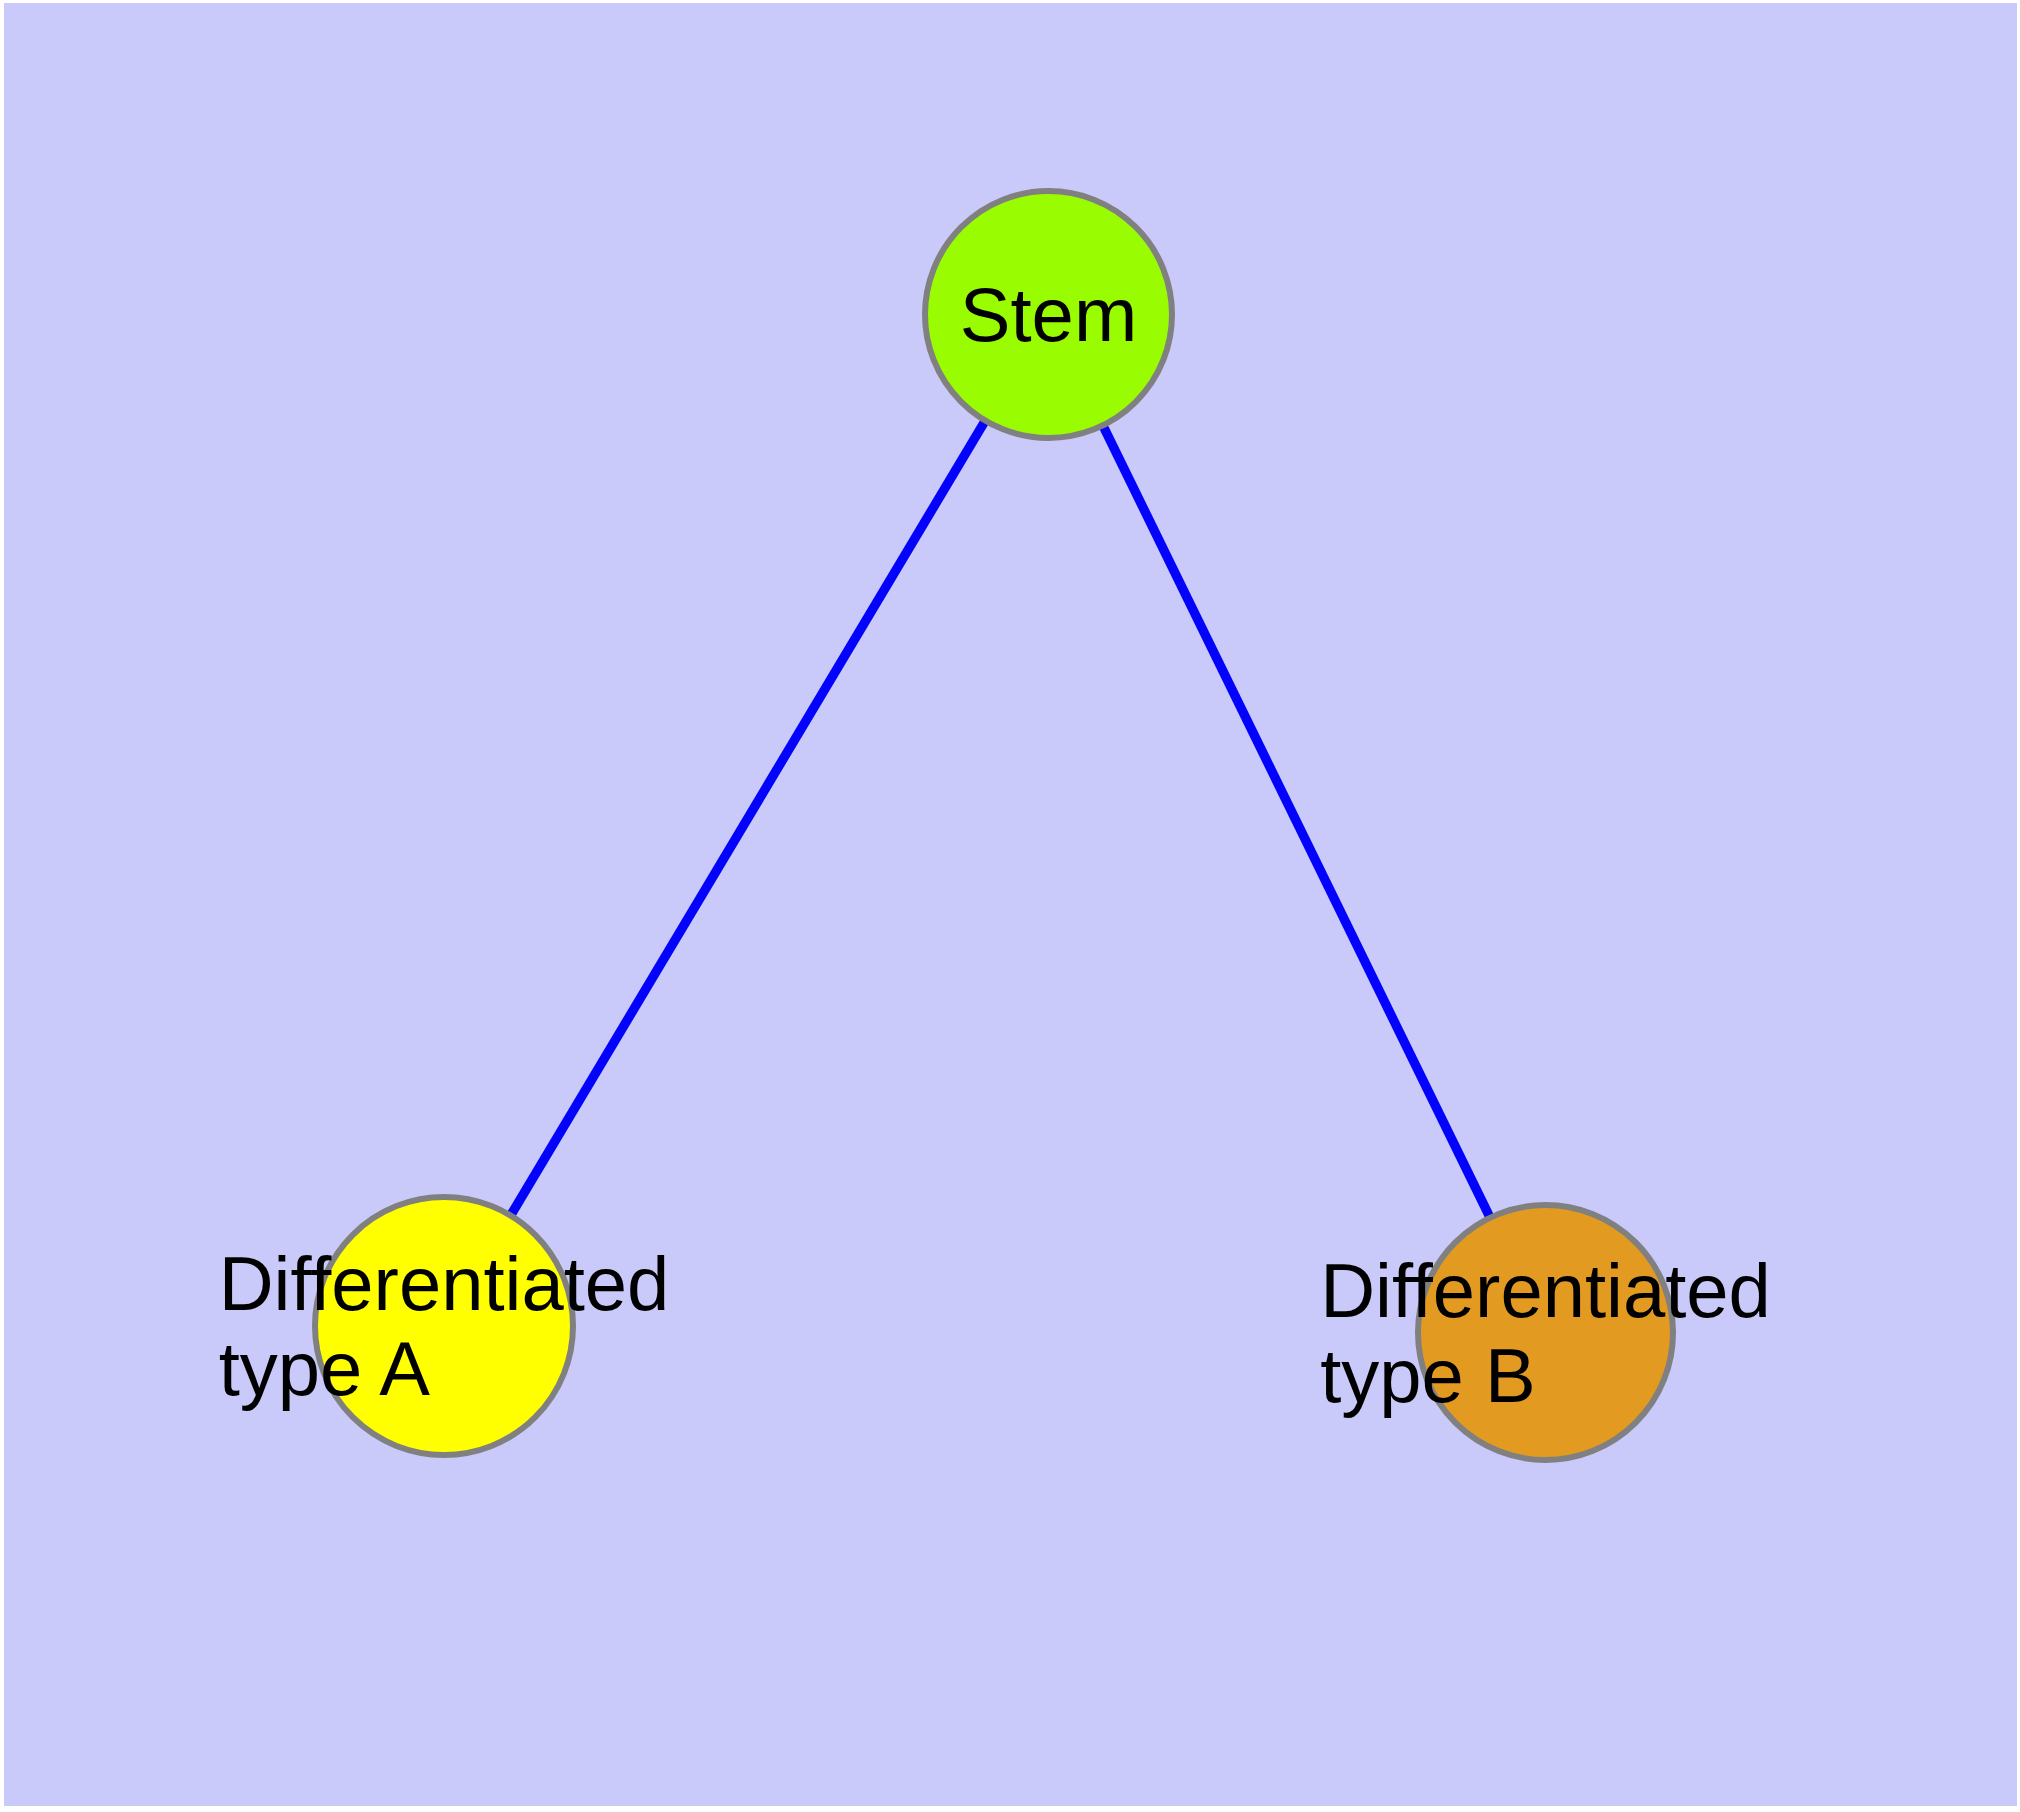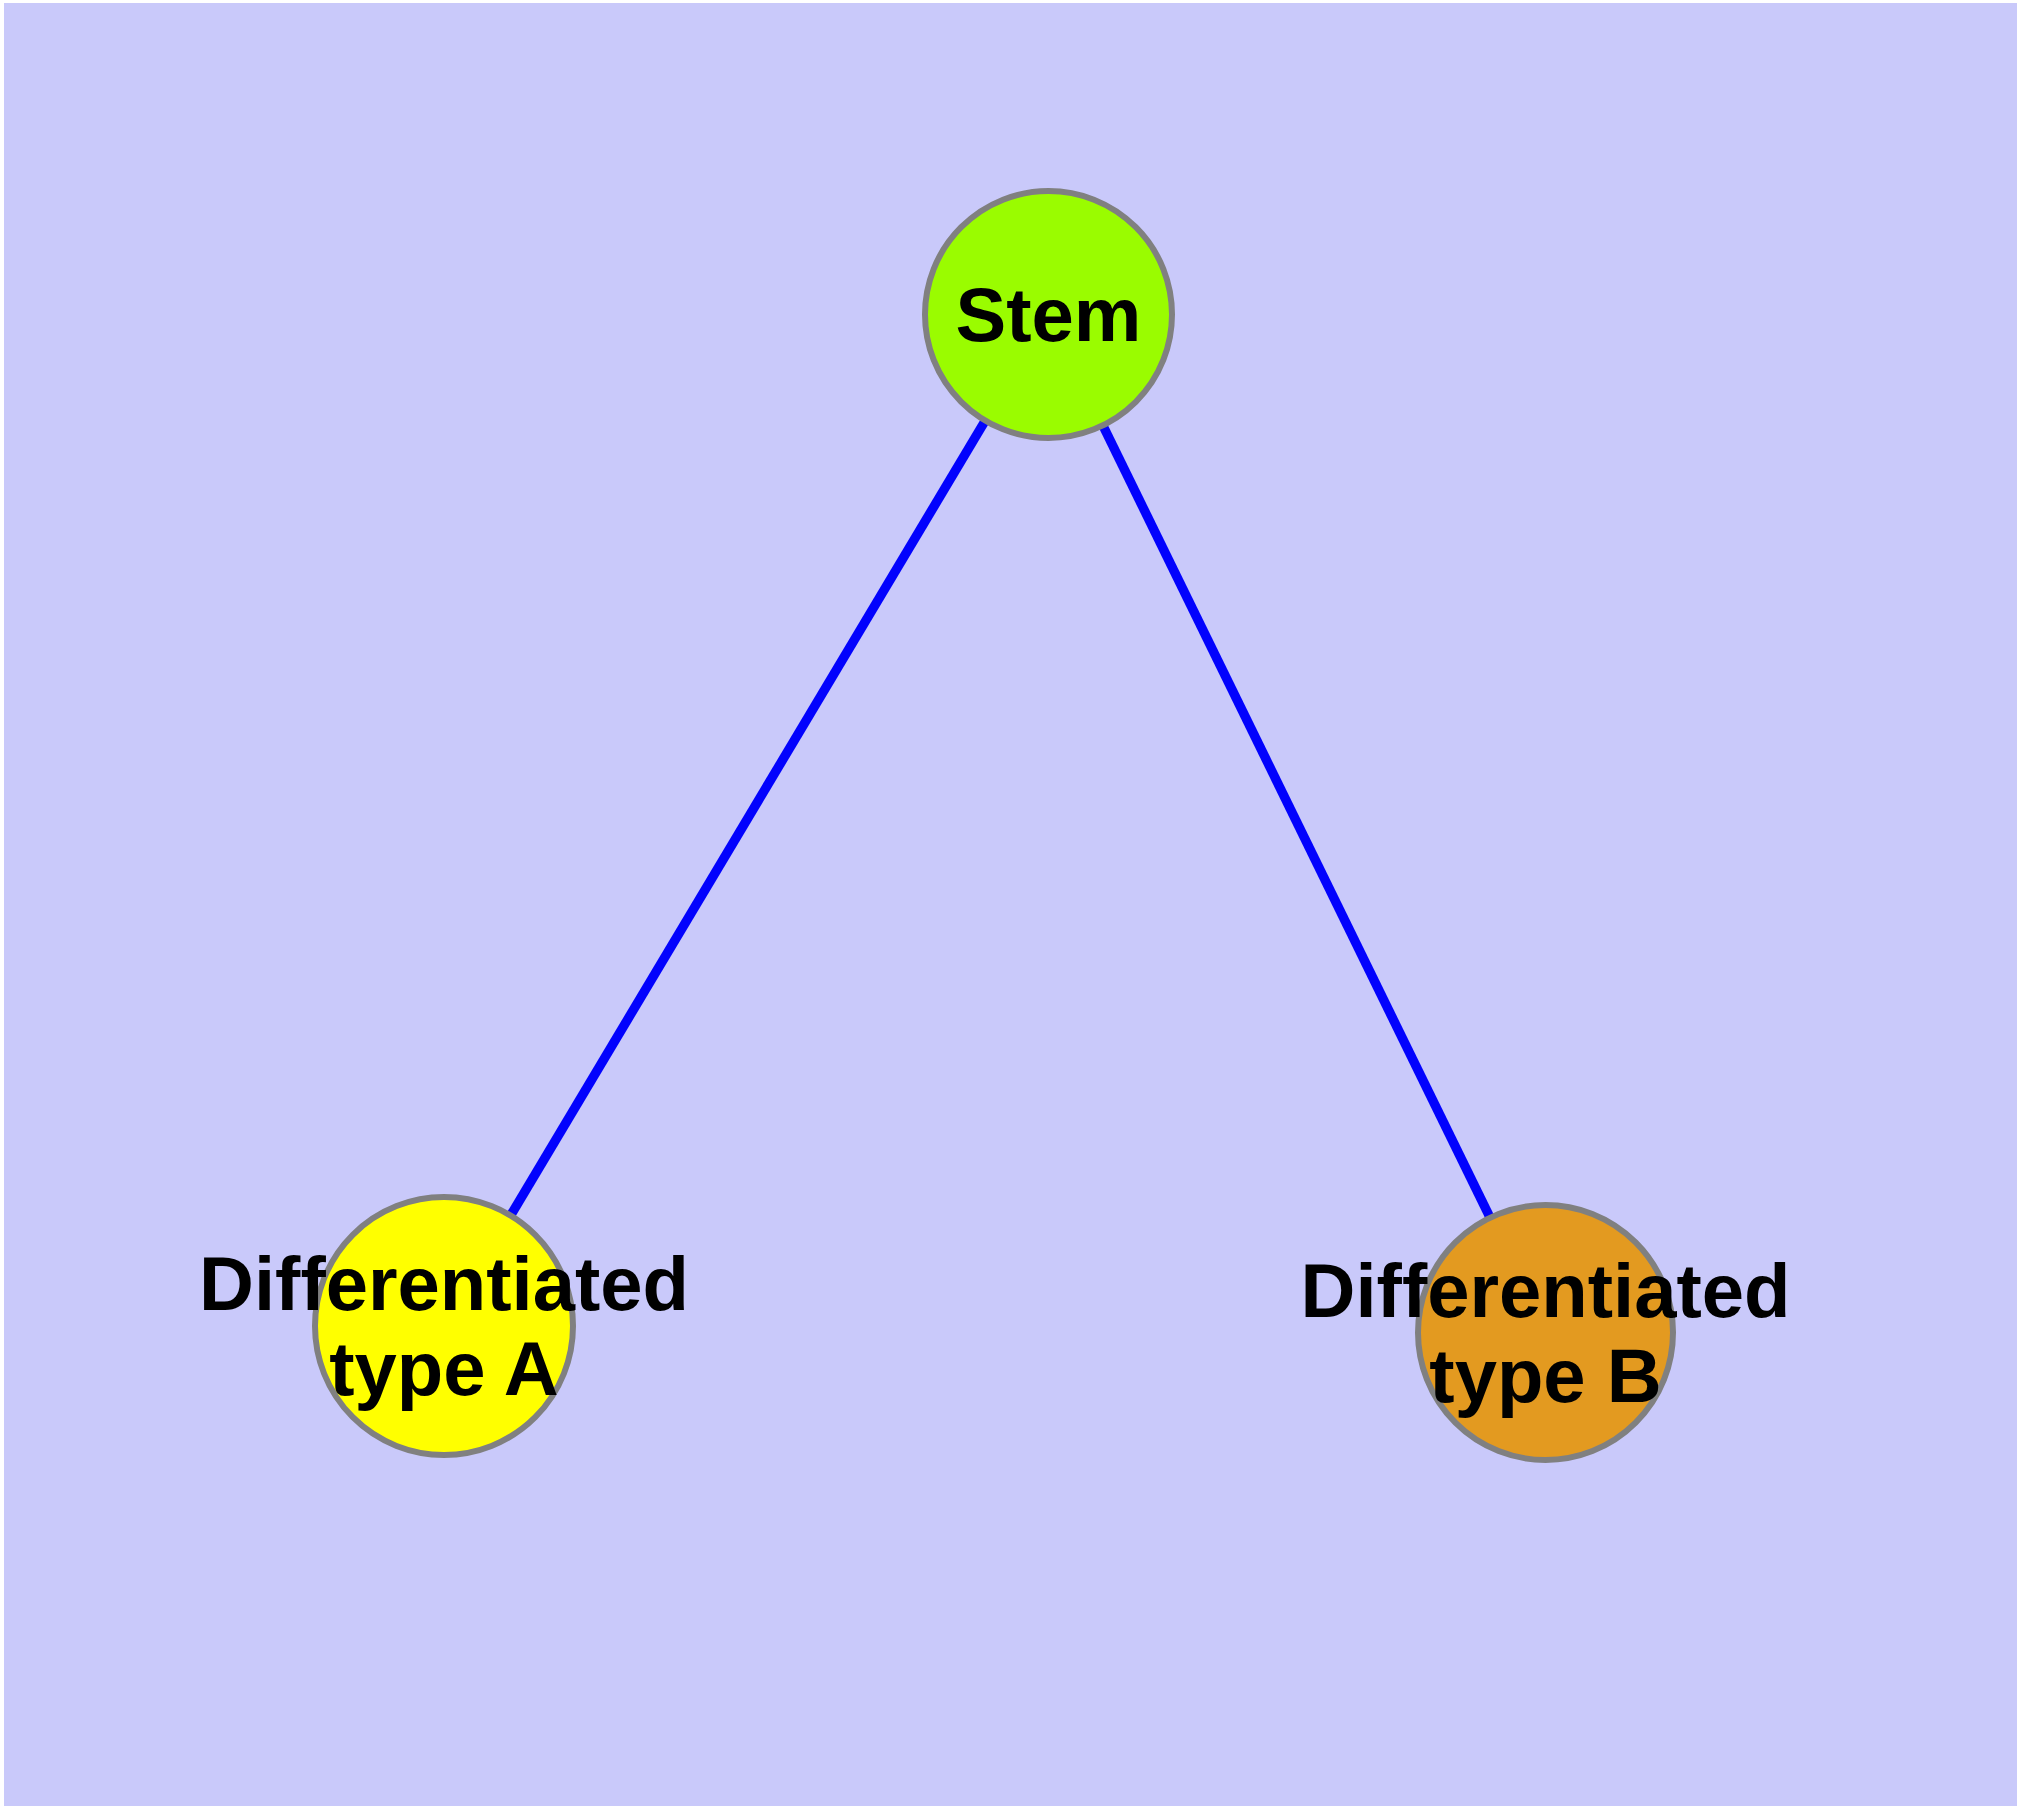--- a/index.html
+++ b/index.html
@@ -39,23 +39,22 @@
   }
   .node-stem  { width: 253px; height: 253px; left: 922px; top: 188px;  }
   .node-type-a{ width: 264px; height: 264px; left: 312px;  top: 1194px; }
   .node-type-b{ width: 261px; height: 261px; left: 1415px; top: 1202px; }
   .node-label {
     position: absolute;
     left: 50%;
     top: 50%;
     transform: translate(-50%, -50%);
     width: max-content;
-    text-align: center;
     white-space: pre-line;
-    font-weight: bold;
+    font-weight: normal;
     font-size: 76px;
     line-height: 1.12;
     color: #000000;
   }
 </style>
 </head>
 <body>
 
 <div class="canvas">
 

